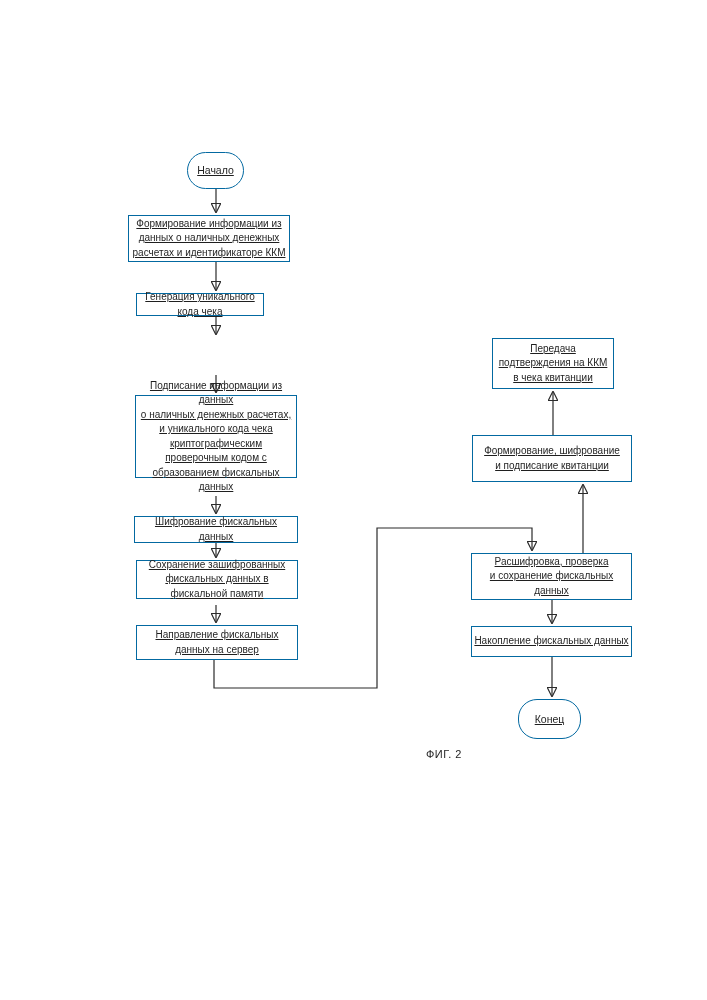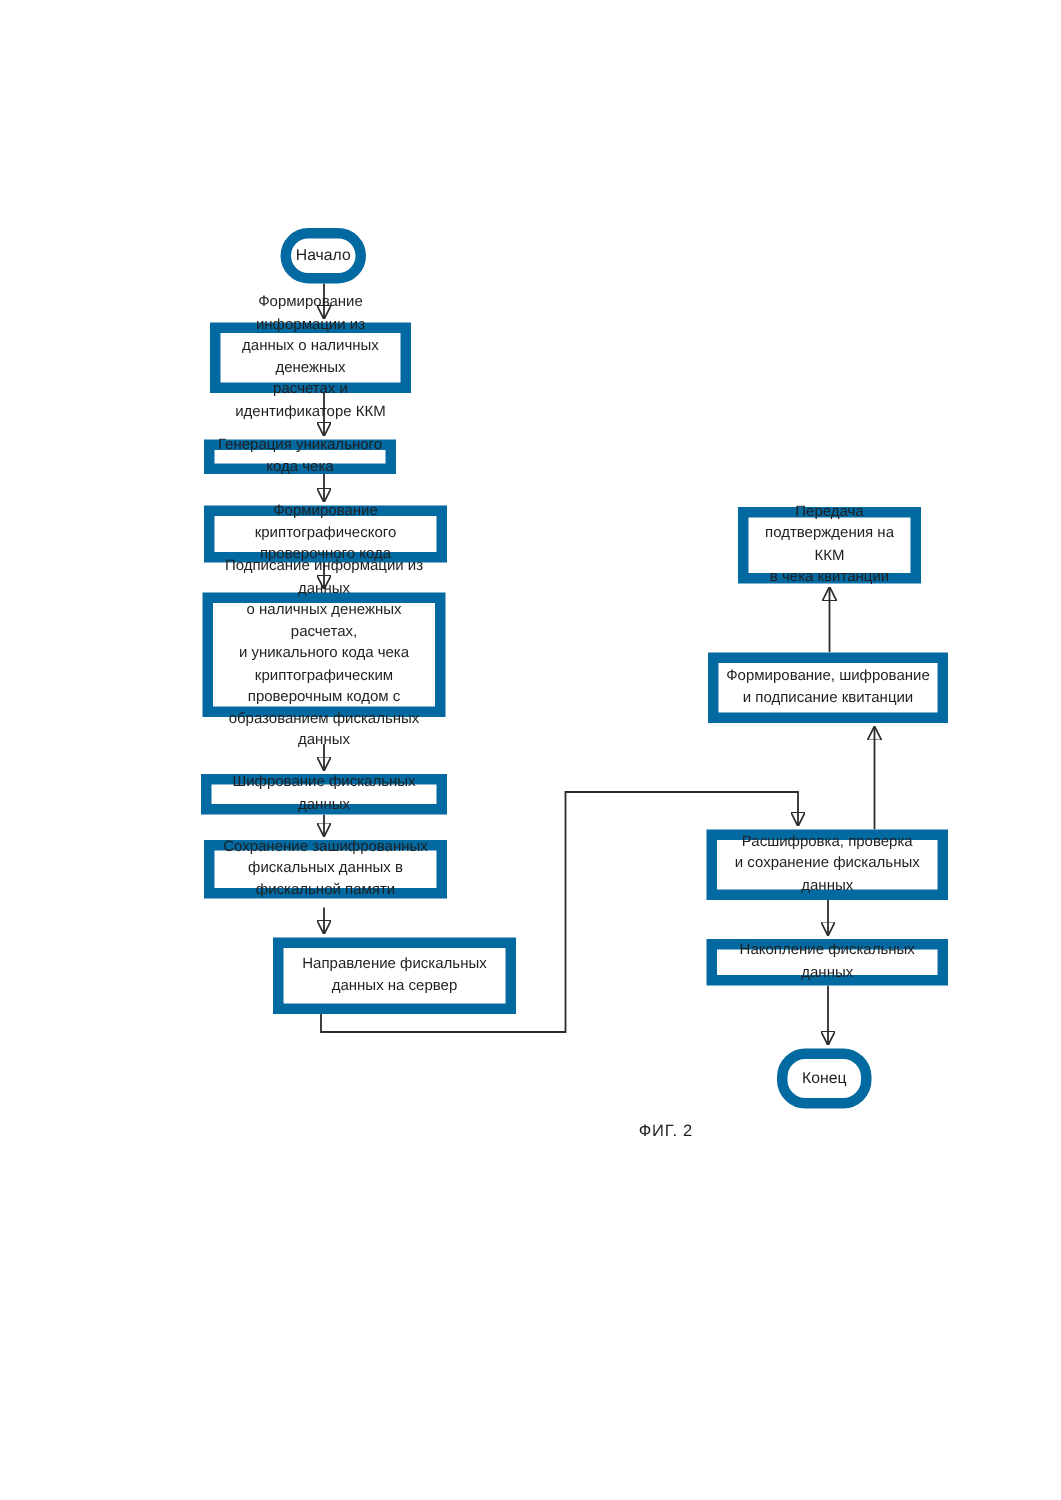--- a/index.html
+++ b/index.html
@@ -12,31 +12,32 @@
     width: 707px;
     height: 1000px;
     background: #ffffff;
     font-family: "Liberation Sans", sans-serif;
     color: #1a1a1a;
     overflow: hidden;
   }
   .node {
     position: absolute;
     box-sizing: border-box;
-    border: 7px solid #0369a1;
+    border: 1px solid #0369a1;
     background: #ffffff;
     display: flex;
     align-items: center;
     justify-content: center;
     text-align: center;
     white-space: pre-line;
     font-size: 10px;
     line-height: 14.5px;
     color: #1f1f1f;
     padding: 1px 2px;
+    text-decoration: underline;
   }
   .terminal {
     border-radius: 19px;
     font-size: 10.5px;
   }
   #connector-layer {
     position: absolute;
     left: 0;
     top: 0;
     width: 707px;
@@ -52,27 +53,27 @@
     left: 352px;
     top: 748px;
     width: 110px;
     text-align: right;
     font-size: 11px;
     letter-spacing: 0.5px;
     color: #1f1f1f;
   }
   
   #n-start  { left: 187px; top: 152px; width: 57px;  height: 37px; }
-  #n-box1   { left: 140px; top: 215px; width: 134px; height: 47px; }
+  #n-box1   { left: 128px; top: 215px; width: 162px; height: 47px; }
   #n-box2   { left: 136px; top: 293px; width: 128px; height: 23px; }
   #n-box3   { left: 136px; top: 337px; width: 162px; height: 38px; }
   #n-box4   { left: 135px; top: 395px; width: 162px; height: 83px; }
   #n-box5   { left: 134px; top: 516px; width: 164px; height: 27px; }
   #n-box6   { left: 136px; top: 560px; width: 162px; height: 39px; }
-  #n-box7   { left: 136px; top: 625px; width: 162px; height: 51px; margin-left: 46px; }
+  #n-box7   { left: 136px; top: 625px; width: 162px; height: 35px; }
   #n-right1 { left: 492px; top: 338px; width: 122px; height: 51px; }
   #n-right2 { left: 472px; top: 435px; width: 160px; height: 47px; }
   #n-right3 { left: 471px; top: 553px; width: 161px; height: 47px; }
   #n-right4 { left: 471px; top: 626px; width: 161px; height: 31px; }
   #n-end    { left: 518px; top: 699px; width: 63px;  height: 40px; }
 </style>
 </head>
 <body>
 
 <div id="page">
@@ -98,22 +99,20 @@
   </svg>
 
   <div id="n-start" class="node terminal">Начало</div>
 
   <div id="n-box1" class="node">Формирование информации из
 данных о наличных денежных
 расчетах и идентификаторе ККМ</div>
 
   <div id="n-box2" class="node">Генерация уникального кода чека</div>
 
-  <div id="n-box3" class="node">Формирование криптографического
-проверочного кода</div>
 
   <div id="n-box4" class="node">Подписание информации из данных
 о наличных денежных расчетах,
 и уникального кода чека
 криптографическим
 проверочным кодом с
 образованием фискальных данных</div>
 
   <div id="n-box5" class="node">Шифрование фискальных данных</div>
 

